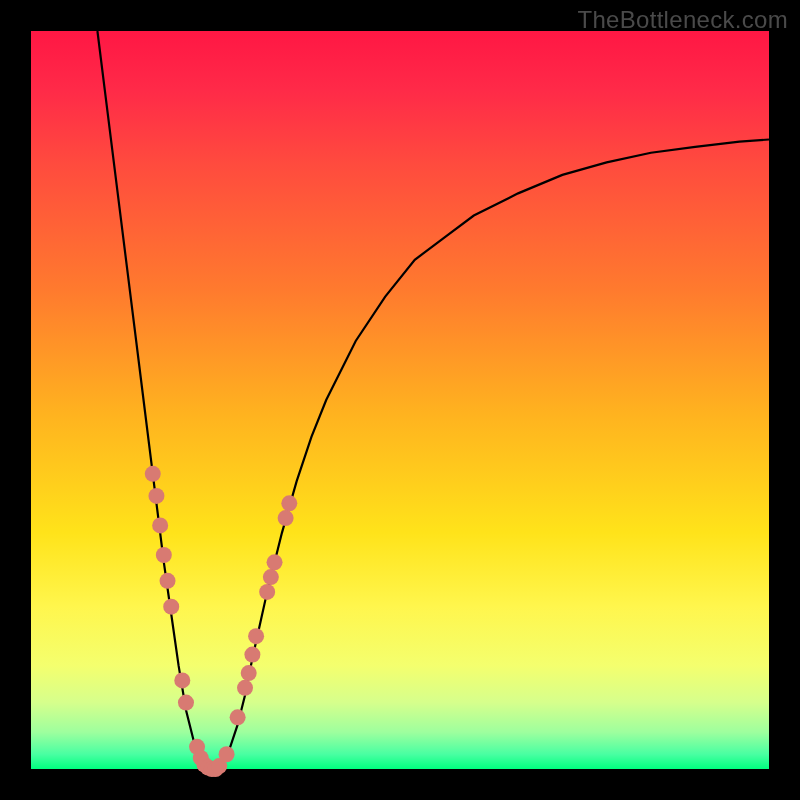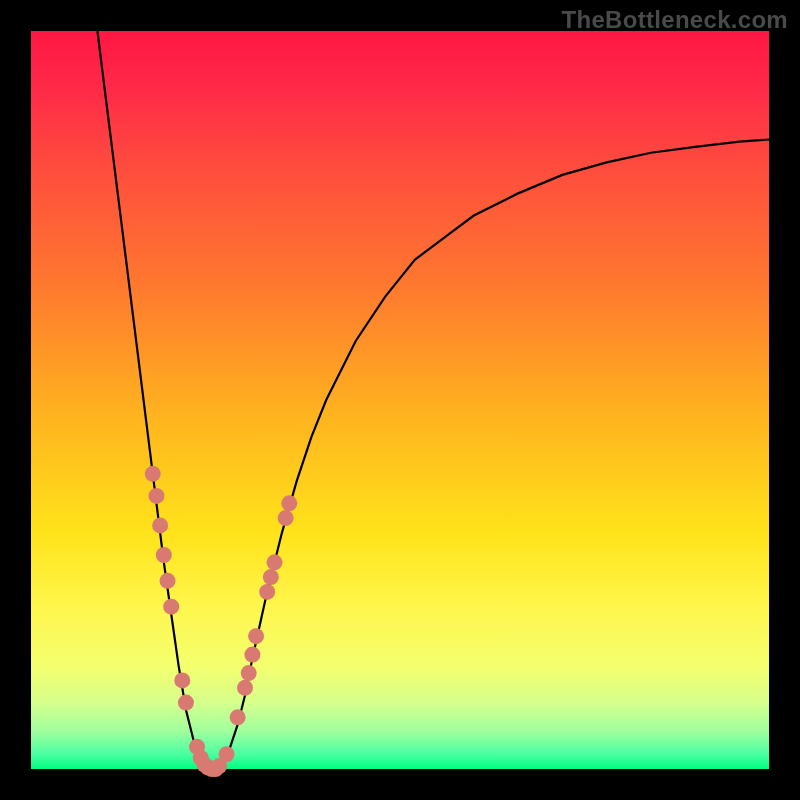--- a/index.html
+++ b/index.html
@@ -38,21 +38,21 @@
       #49ffa2 98%,
       #00ff7f 100%
     );
   }
   .watermark {
     position: absolute;
     top: 6px;
     right: 12px;
     color: #4a4a4a;
     font-size: 24px;
-    font-weight: 700;
+    font-weight: 400;
     letter-spacing: 0.3px;
     user-select: none;
   }
   svg.curve {
     position: absolute;
     left: 0;
     top: 0;
     width: 738px;
     height: 738px;
     overflow: visible;

